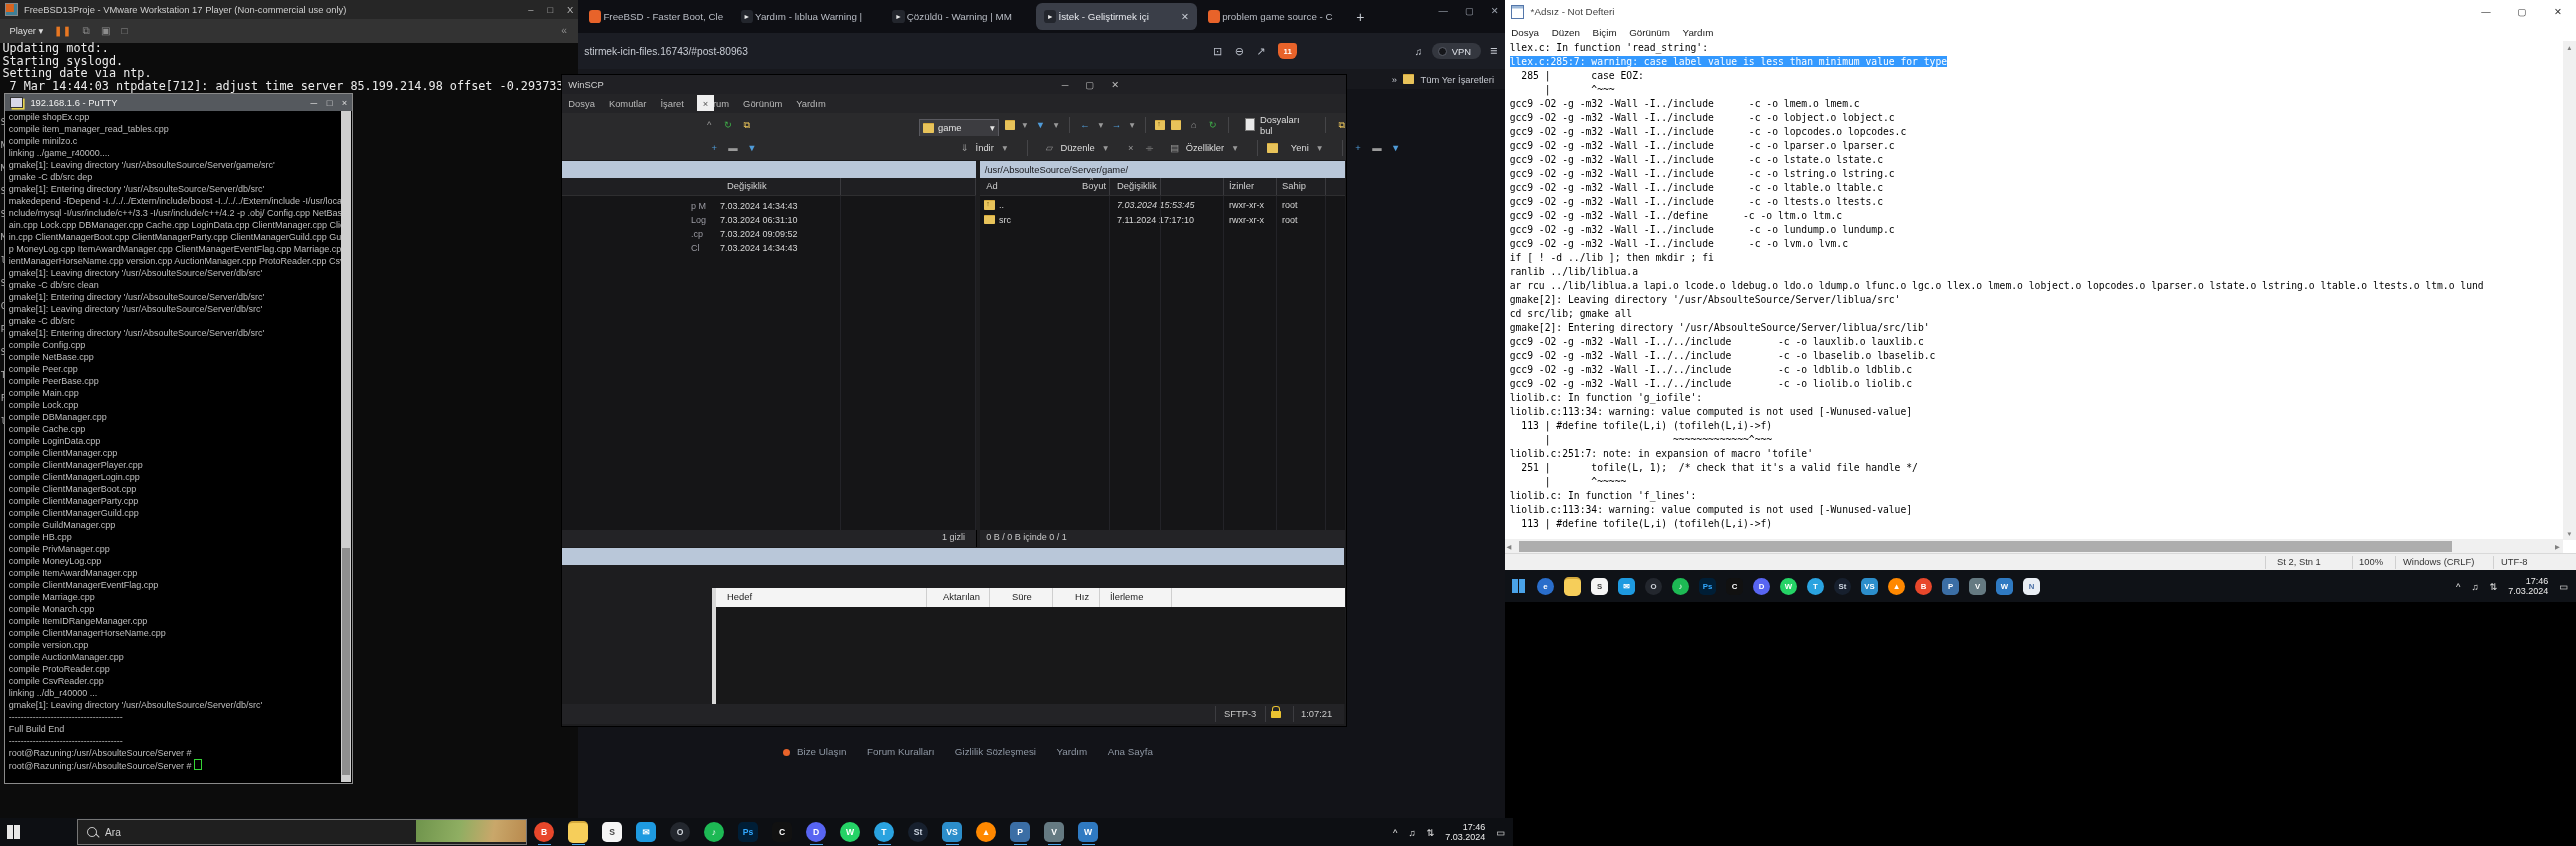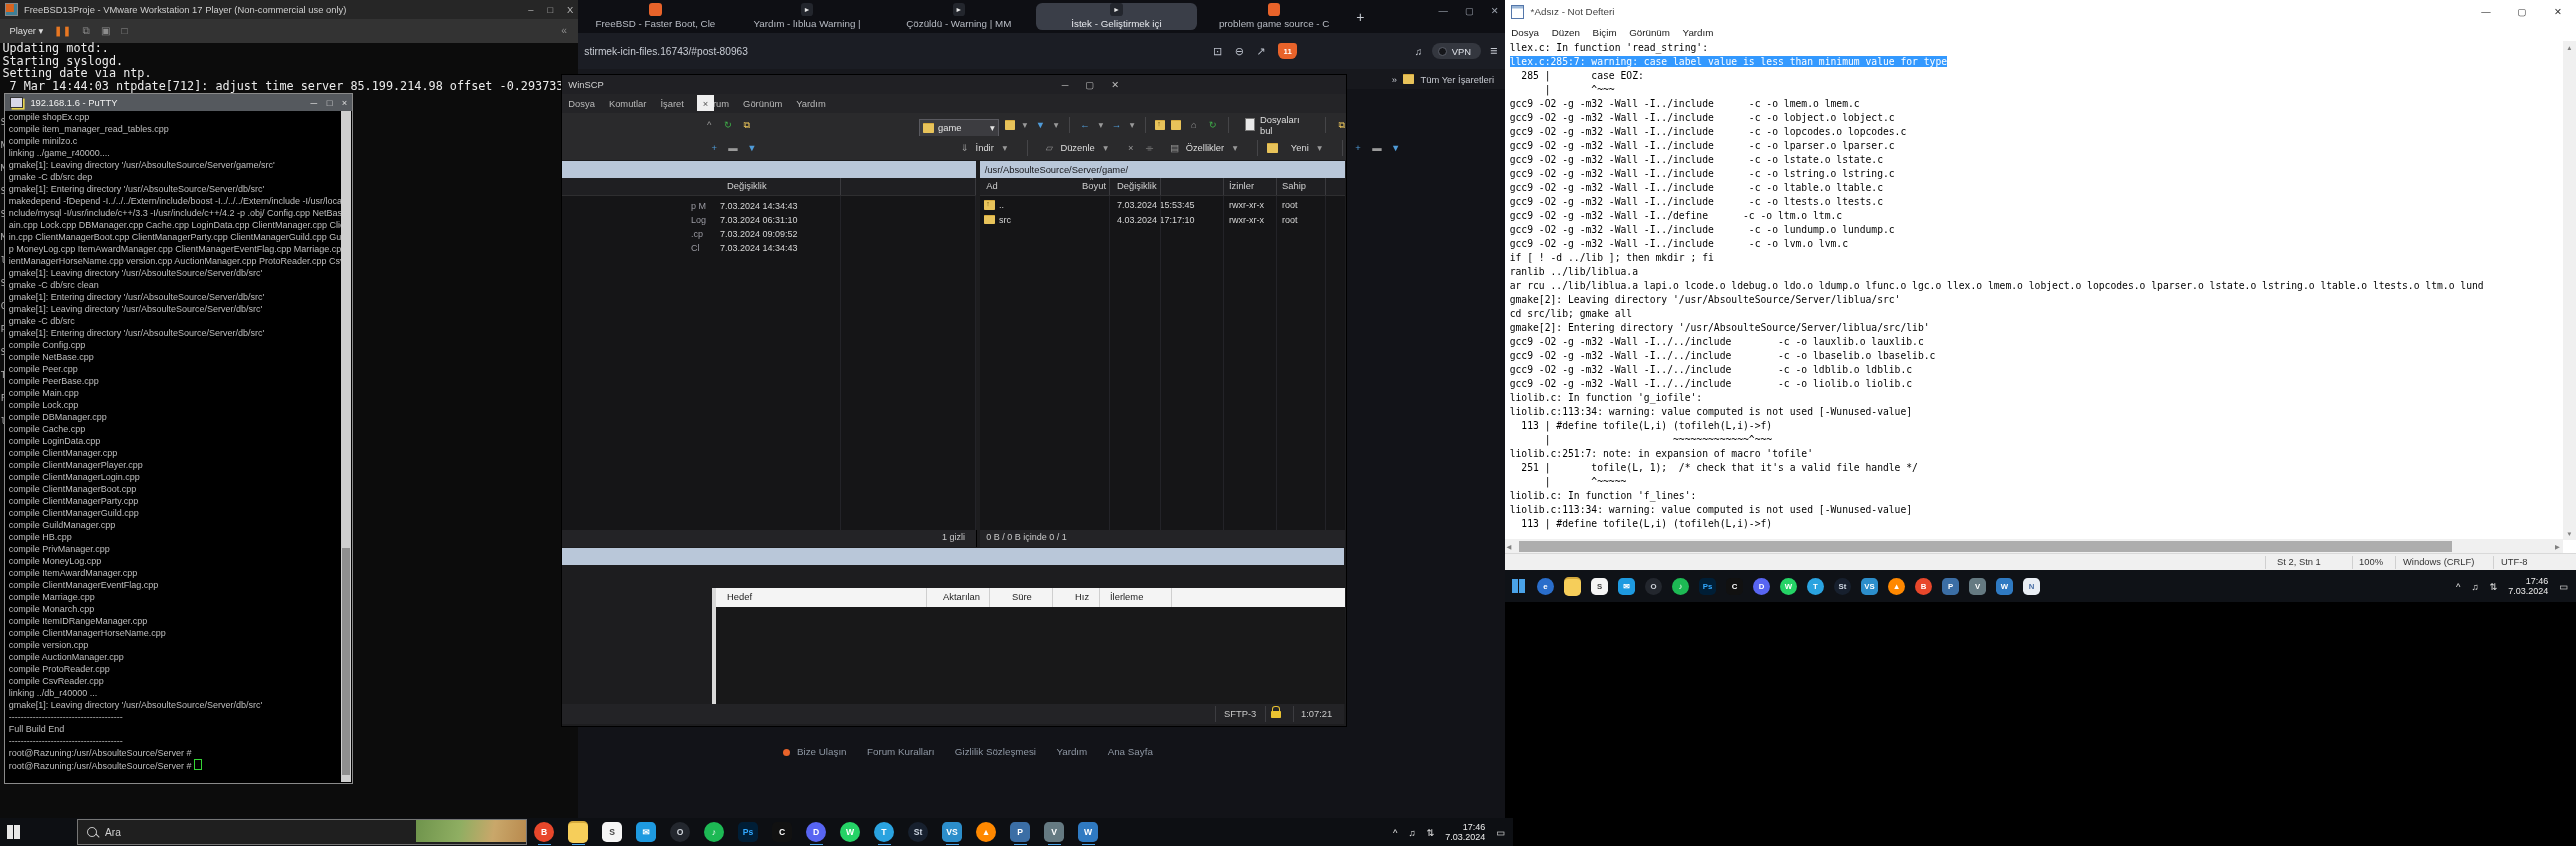--- a/index.html
+++ b/index.html
@@ -21,21 +21,21 @@
   #vm-toolbar .player{margin-left:9.4px;}
   .pausebtn{color:#e87722;font-weight:bold;letter-spacing:0.8px;}
   .vm-tool{color:#8d8d8d;font-size:10.2px;}
   #vm-console{left:2.4px;top:42px;width:572px;color:#ececec;font-size:11.8px;line-height:12.5px;white-space:pre;}
   #vm-edge{left:0.8px;top:111px;width:9.4px;color:#b9b9b9;font-size:8.6px;line-height:23px;white-space:pre;}
 
   
   #browser{left:578px;top:0;width:927px;height:818px;background:#121318;}
   #tabstrip{left:0;top:0;width:927px;height:33px;background:#0e0f14;display:flex;align-items:center;}
   .tab{height:27px;display:flex;align-items:center;gap:2px;padding:0 7.8px;margin-left:3.1px;
-       color:#b8bcc4;font-size:9.8px;border-radius:6.3px;max-width:133px;min-width:133px;overflow:hidden;white-space:nowrap;flex-direction:column;}
+       color:#b8bcc4;font-size:9.8px;border-radius:6.3px;max-width:133px;min-width:133px;overflow:hidden;white-space:nowrap;}
   .tab.active{background:#3a3e48;color:#e7e9ee;min-width:145px;max-width:145px;}
   .fav{width:12.5px;height:12.5px;border-radius:3.1px;flex:0 0 12.5px;display:flex;align-items:center;justify-content:center;
        font-size:7px;color:#fff;}
   .fav.orange{background:#e8632a;}
   .fav.dark{background:#23262d;color:#e8e8e8;}
   .tabclose{margin-left:auto;color:#c7cbd3;font-size:9.4px;}
   .newtab{color:#c7cbd3;font-size:14px;margin-left:7.8px;}
   #brw-controls{position:absolute;right:6.3px;top:4.7px;display:flex;gap:17px;color:#9aa0ab;font-size:9.4px;}
   #addrbar{left:0;top:33px;width:927px;height:36px;background:#1b1d24;display:flex;align-items:center;}
   #urltext{margin-left:6.3px;color:#c8ccd4;font-size:10.2px;}
@@ -381,28 +381,28 @@
       <span class="fr" style="left: 158px; top: 45px;">7.03.2024 14:34:43</span>
       <span class="colline" style="left: 278px; height: 334px; background: rgb(35, 35, 40);"></span>
       <span class="colline" style="left: 413px; height: 334px; background: rgb(35, 35, 40);"></span>
     </div>
   <div id="ws-rbody" class="panelbody">
       <div style="position: absolute; left: 0px; top: 1.6px; width: 365px; height: 15px;">
         <span class="fold" style="position: absolute; left: 3.9px; top: 2.4px;">
           <span class="up">↑</span>
         </span>
         <span class="fr" style="left: 19px; top: 0px;">..</span>
-        <span class="fr" style="left: 137px; top: 0px;">7.03.2024 15:53:45</span>
+        <span class="fr" style="left: 137px; top: 0px; font-style: italic;">7.03.2024 15:53:45</span>
         <span class="fr" style="left: 249px; top: 0px;">rwxr-xr-x</span>
         <span class="fr" style="left: 302px; top: 0px;">root</span>
       </div>
       <div style="position: absolute; left: 0px; top: 16.5px; width: 365px; height: 15px;">
         <span class="fold" style="position: absolute; left: 3.9px; top: 2.4px;"></span>
         <span class="fr" style="left: 19px; top: 0px;">src</span>
-        <span class="fr" style="left: 137px; top: 0px;">4.03.2024 17:17:10</span>
+        <span class="fr" style="left: 137px; top: 0px;">7.11.2024 17:17:10</span>
         <span class="fr" style="left: 249px; top: 0px;">rwxr-xr-x</span>
         <span class="fr" style="left: 302px; top: 0px;">root</span>
       </div>
       <span class="colline" style="left: 129px; height: 334px; background: rgb(35, 35, 40);"></span>
       <span class="colline" style="left: 180px; height: 334px; background: rgb(35, 35, 40);"></span>
       <span class="colline" style="left: 243px; height: 334px; background: rgb(35, 35, 40);"></span>
       <span class="colline" style="left: 296px; height: 334px; background: rgb(35, 35, 40);"></span>
       <span class="colline" style="left: 345px; height: 334px; background: rgb(35, 35, 40);"></span>
     </div>
 

